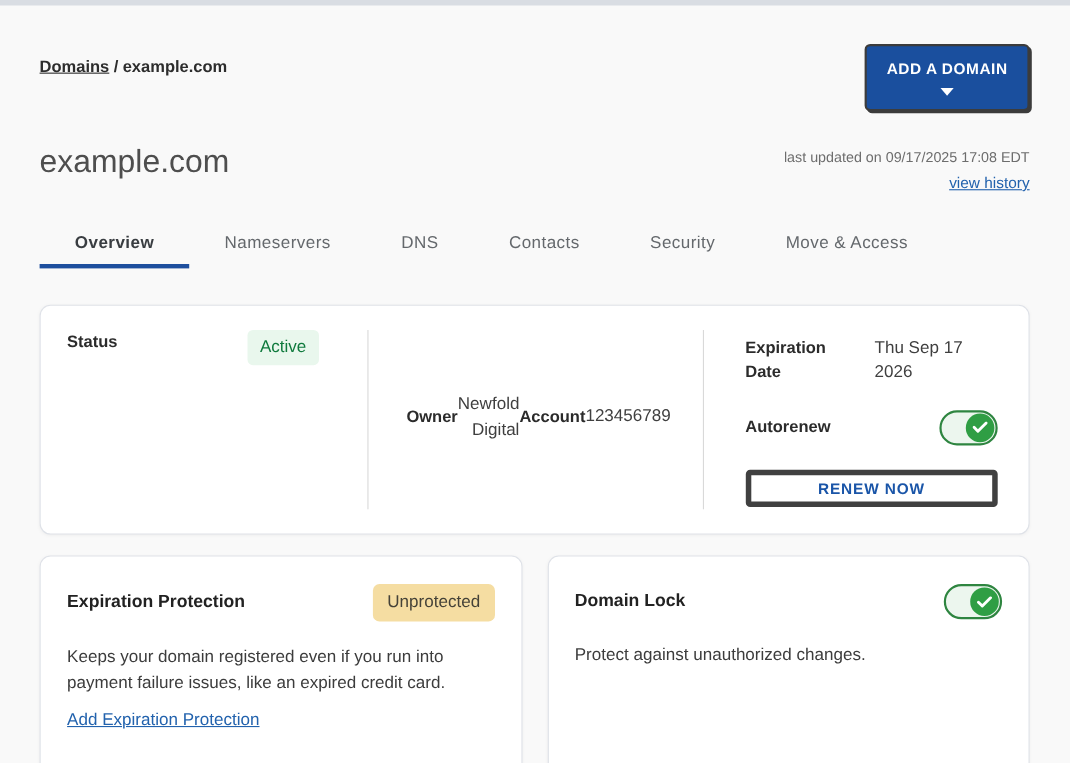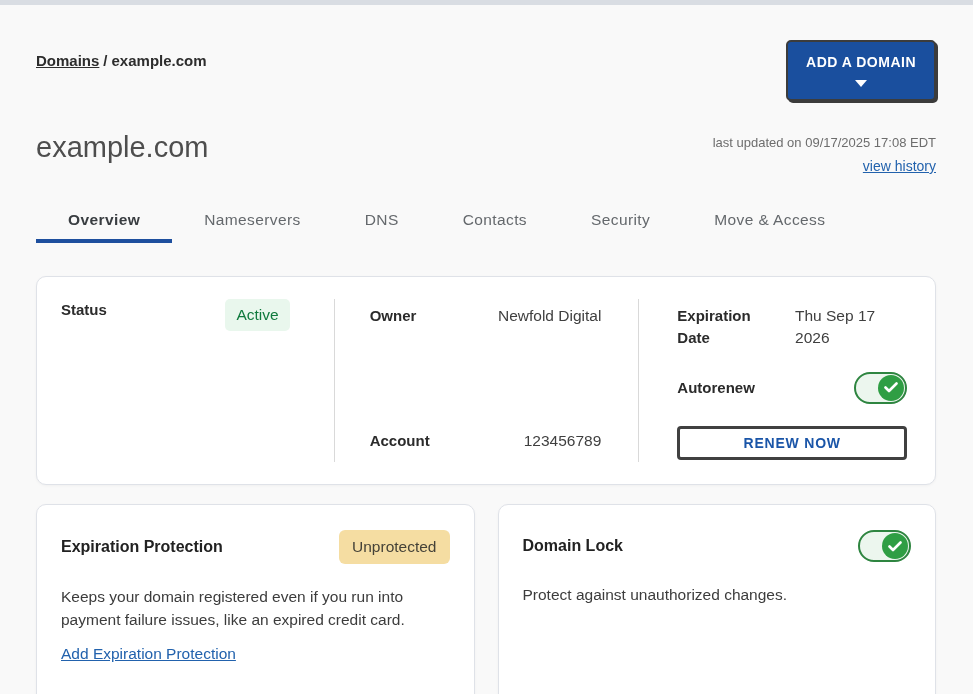--- a/index.html
+++ b/index.html
@@ -64,21 +64,21 @@
     display: flex; padding: 22px 0;
   }
   .ov-col { height: 100%; }
   .ov-col1 {
     width: 297px; display: flex; align-items: flex-start; justify-content: space-between;
     padding: 0 44px 0 24px;
   }
   .ov-col2 {
     width: 305px; border-left: 1px solid #d9d9d9;
     padding: 6px 37px 10px 35px;
-    display: flex; flex-direction: column; justify-content: space-between;
+    display: flex; flex-direction: row; justify-content: space-between;
   }
   .ov-col3 {
     width: 297px; border-left: 1px solid #d9d9d9;
     padding: 6px 28px 2px 38px;
     display: flex; flex-direction: column; justify-content: space-between;
   }
   .field-row { display: flex; justify-content: space-between; align-items: center; }
   .field-label { font-size: 15px; font-weight: 700; color: #2b2b2b; line-height: 1.45; }
   .field-value { font-size: 15.5px; color: #3f3f3f; text-align: right; line-height: 1.45; }
   .label-narrow { max-width: 150px; }
@@ -108,21 +108,21 @@
   }
   .toggle .knob {
     position: absolute; right: 1px; top: 1px;
     width: 26px; height: 26px; border-radius: 50%;
     background: #2f9e44; display: flex; align-items: center; justify-content: center;
   }
   .toggle svg { display: block; }
 
   .renew-btn {
     width: 100%; height: 34px; background: #fff;
-    border: 3px solid #404040; border-radius: 4px;
+    border: 5px solid #404040; border-radius: 4px;
     color: #1a55a8; font-family: inherit; font-size: 14px; font-weight: 700;
     letter-spacing: .8px; cursor: pointer;
   }
 
   
   .bottom-row { display: flex; gap: 23px; margin-top: 19px; }
   .bottom-card { flex: 1; height: 201px; padding: 25px 24px; }
   .bc-header { display: flex; justify-content: space-between; align-items: center; }
   .bc-title { font-size: 16px; font-weight: 700; color: #222; }
   .bc-desc { margin-top: 21px; font-size: 15.5px; color: #3c3c3c; line-height: 1.5; }

